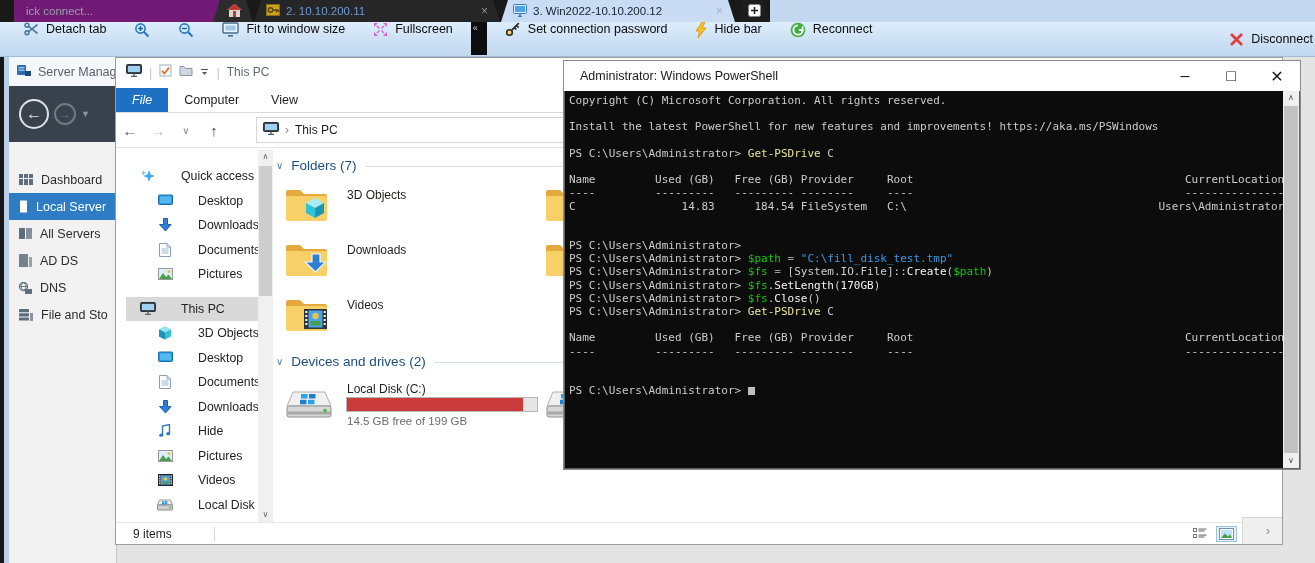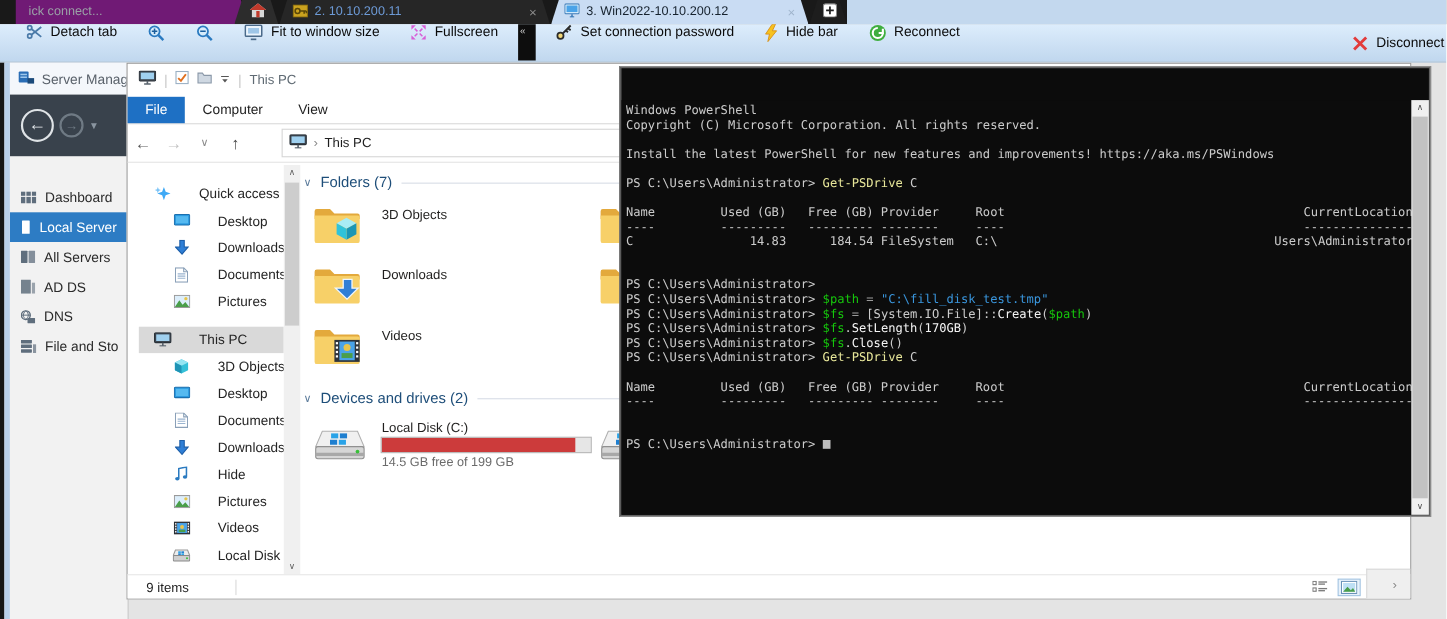--- a/index.html
+++ b/index.html
@@ -56,21 +56,21 @@
   .sm-item.sel { background:#2d7cc4; color:#ffffff; }
   .sm-item.sel .ic { color:#ffffff; }
 
   
   .ex { left:115px; top:0; width:1168px; height:488px; border:1px solid #9b9b9b; background:#fff; z-index:2; }
   .ex-titlebar { height:28px; display:flex; align-items:center; gap:7px; padding-left:10px;
                  font-size:12px; color:#5f6a73; }
   .ex-sep { color:#c9c9c9; font-size:13px; }
   .ex-ribbon { height:27px; display:flex; align-items:flex-end; border-bottom:1px solid #dadada; font-size:12.5px; }
   .rtab { padding:5px 16px; color:#1e1e1e; cursor:default; }
-  .rtab.active { background:#1e70c4; color:#fff; }
+  .rtab.active { background:#1e70c4; color:#fff;font-style:italic; }
   .ex-address { height:35px; display:flex; align-items:center; gap:0; border-bottom:1px solid #e4e4e4; }
   .nav-glyph { width:28px; text-align:center; font-size:15px; }
   .addr-box { margin-left:28px; height:26px; width:860px; border:1px solid #d6d6d6; display:flex;
               align-items:center; gap:6px; padding-left:6px; font-size:12px; color:#1e1e1e; }
   .ex-tree { position:absolute; left:10px; top:92px; width:132px; bottom:22px; padding-top:14px;
              font-size:12.3px; color:#242424; overflow:hidden; }
   .trow { height:24.5px; display:flex; align-items:center; gap:25px; padding-left:14px; white-space:nowrap; cursor:default; }
   .trow.sel { background:#d9d9d9; }
   .trow.gap { margin-top:10px; }
   .trow .ic { display:flex; width:16px; justify-content:center; flex:none; }
@@ -682,22 +682,28 @@
                 <rect x="2" y="2" width="11" height="8" fill="#bfe0f5"></rect>
                 <path d="M2 10 L6 5.5 9 8.5 11 6.5 13 10z" fill="#4a9e4a"></path>
               </svg>
             </span>
         </div>
       </div>
       <div class="ex-corner">›</div>
     </div>
 
     <div class="window ps">
+      <div class="ps-titlebar">
+        <span class="ic"></span>
+        <span class="ps-title">Administrator: Windows PowerShell</span>
+        <span class="wc">–</span>
+        <span class="wc">□</span>
+        <span class="wc">✕</span>
+      </div>
       <div class="terminal" id="terminal">
-          <div class="tline"><span style="color: rgb(204, 204, 204);">Windows PowerShell</span></div>
           <div class="tline"><span style="color: rgb(204, 204, 204);">Copyright (C) Microsoft Corporation. All rights reserved.</span></div>
           <div class="tline">&nbsp;</div>
           <div class="tline"><span style="color: rgb(204, 204, 204);">Install the latest PowerShell for new features and improvements! https://aka.ms/PSWindows</span></div>
           <div class="tline">&nbsp;</div>
           <div class="tline"><span style="color: rgb(204, 204, 204);">PS C:\Users\Administrator&gt; </span><span style="color: rgb(232, 231, 154);">Get-PSDrive</span><span style="color: rgb(204, 204, 204);"> C</span></div>
           <div class="tline">&nbsp;</div>
           <div class="tline"><span style="color: rgb(204, 204, 204);">Name         Used (GB)   Free (GB) Provider     Root                                         CurrentLocation</span></div>
           <div class="tline"><span style="color: rgb(204, 204, 204);">----         ---------   --------- --------     ----                                         ---------------</span></div>
           <div class="tline"><span style="color: rgb(204, 204, 204);">C                14.83      184.54 FileSystem   C:\                                      Users\Administrator</span></div>
           <div class="tline">&nbsp;</div>

